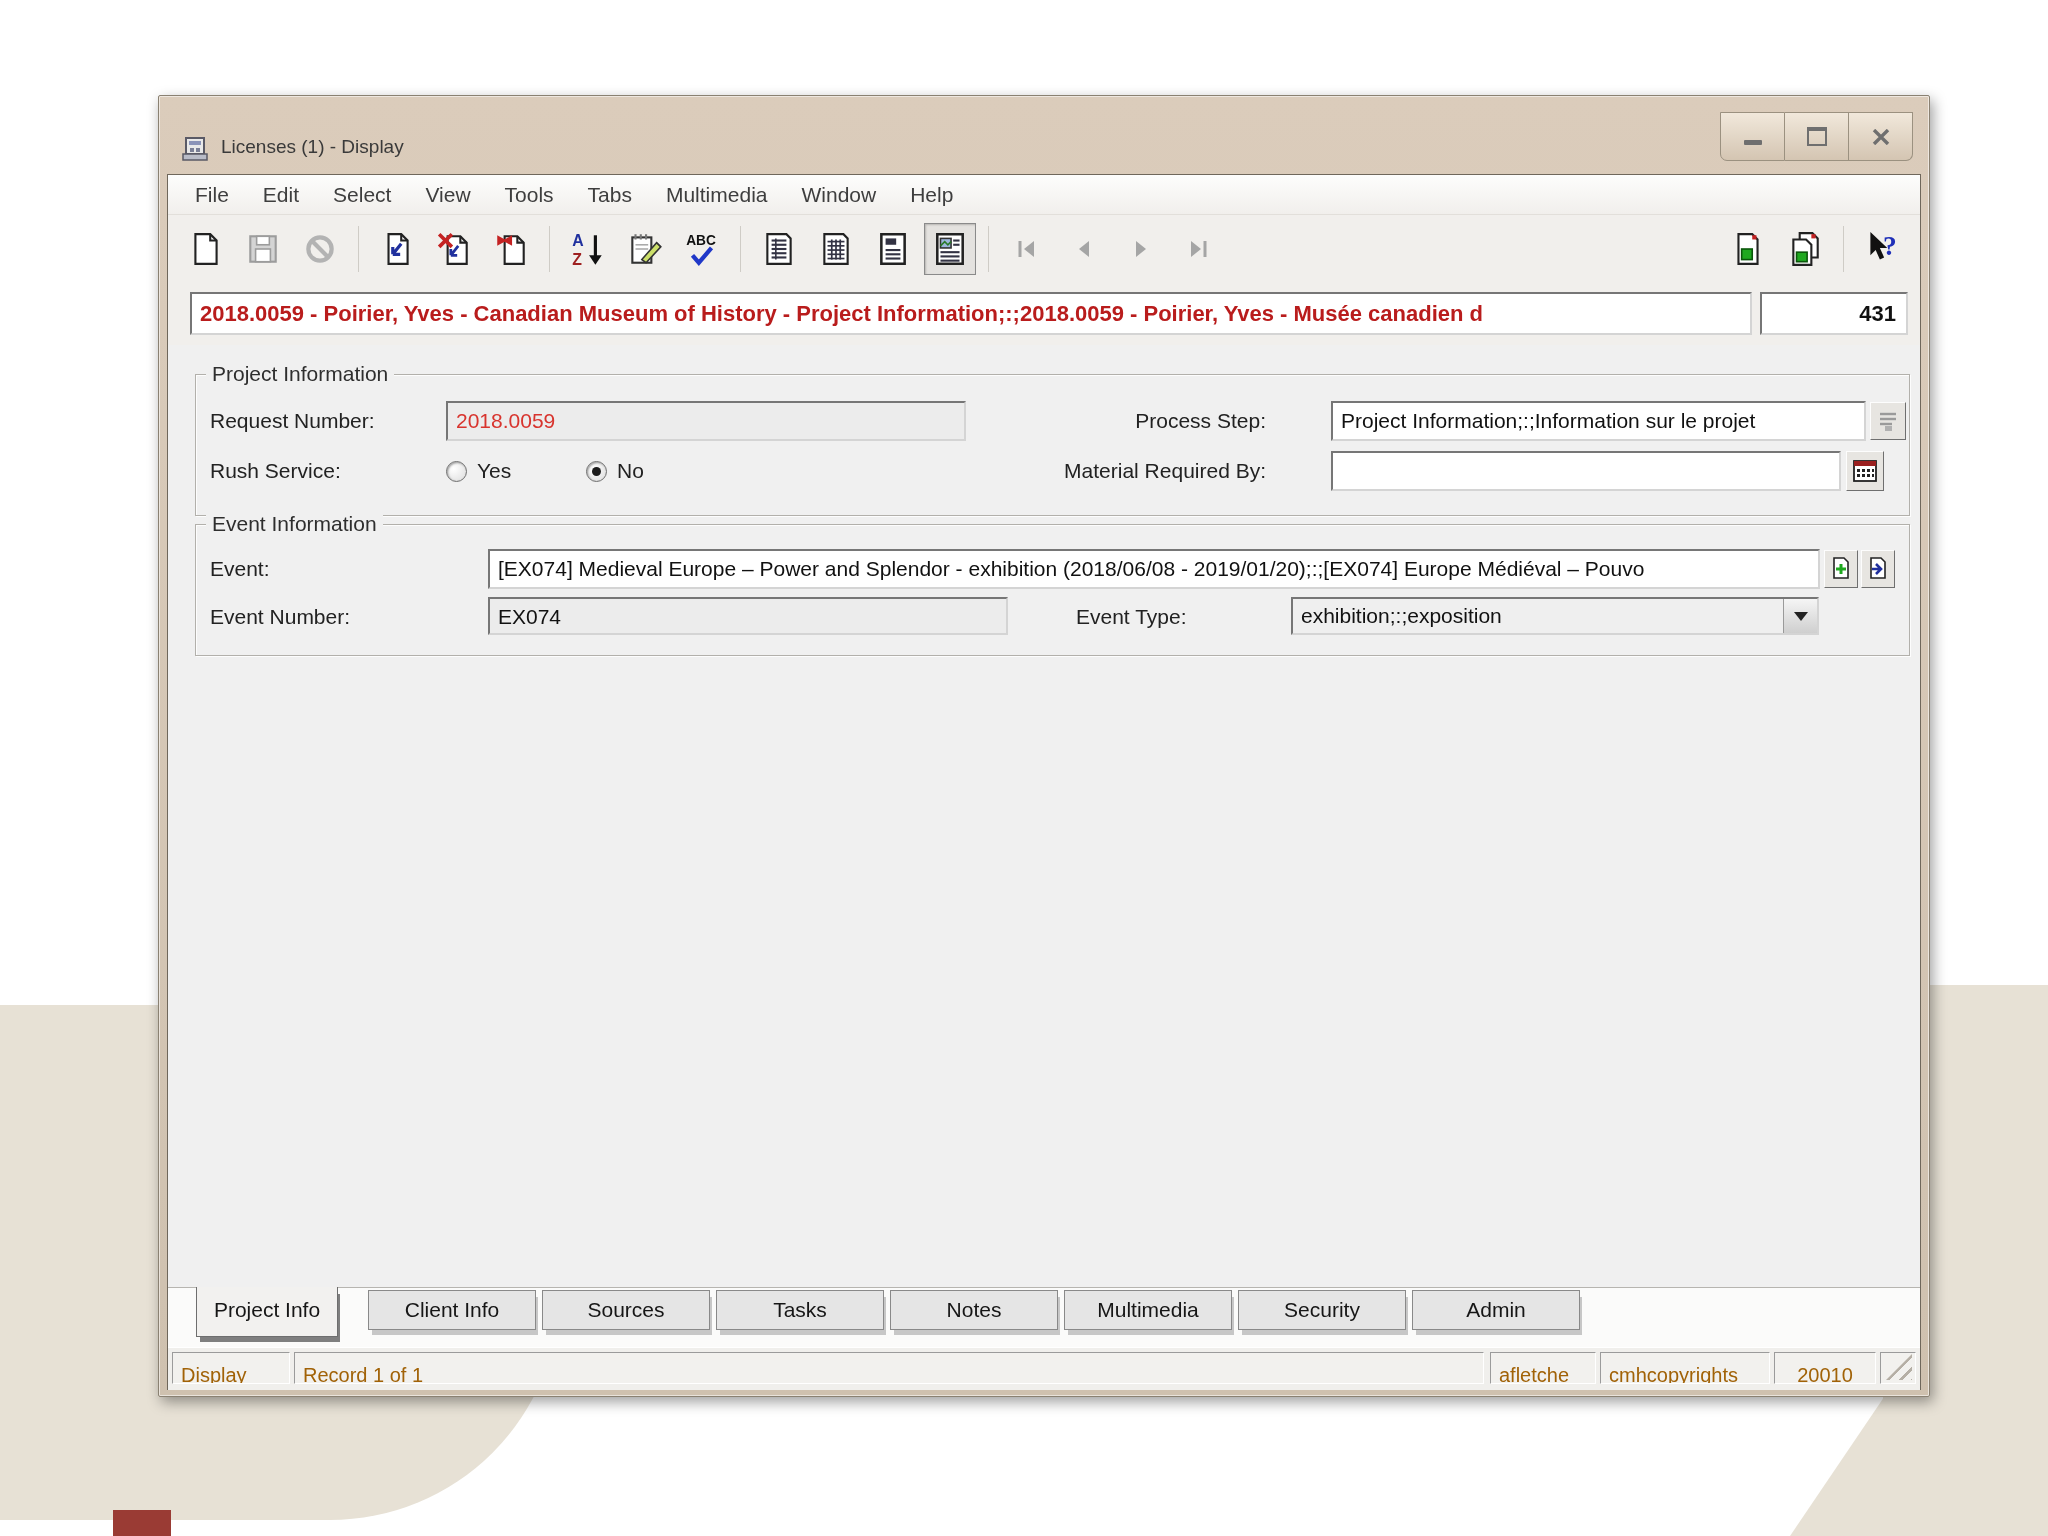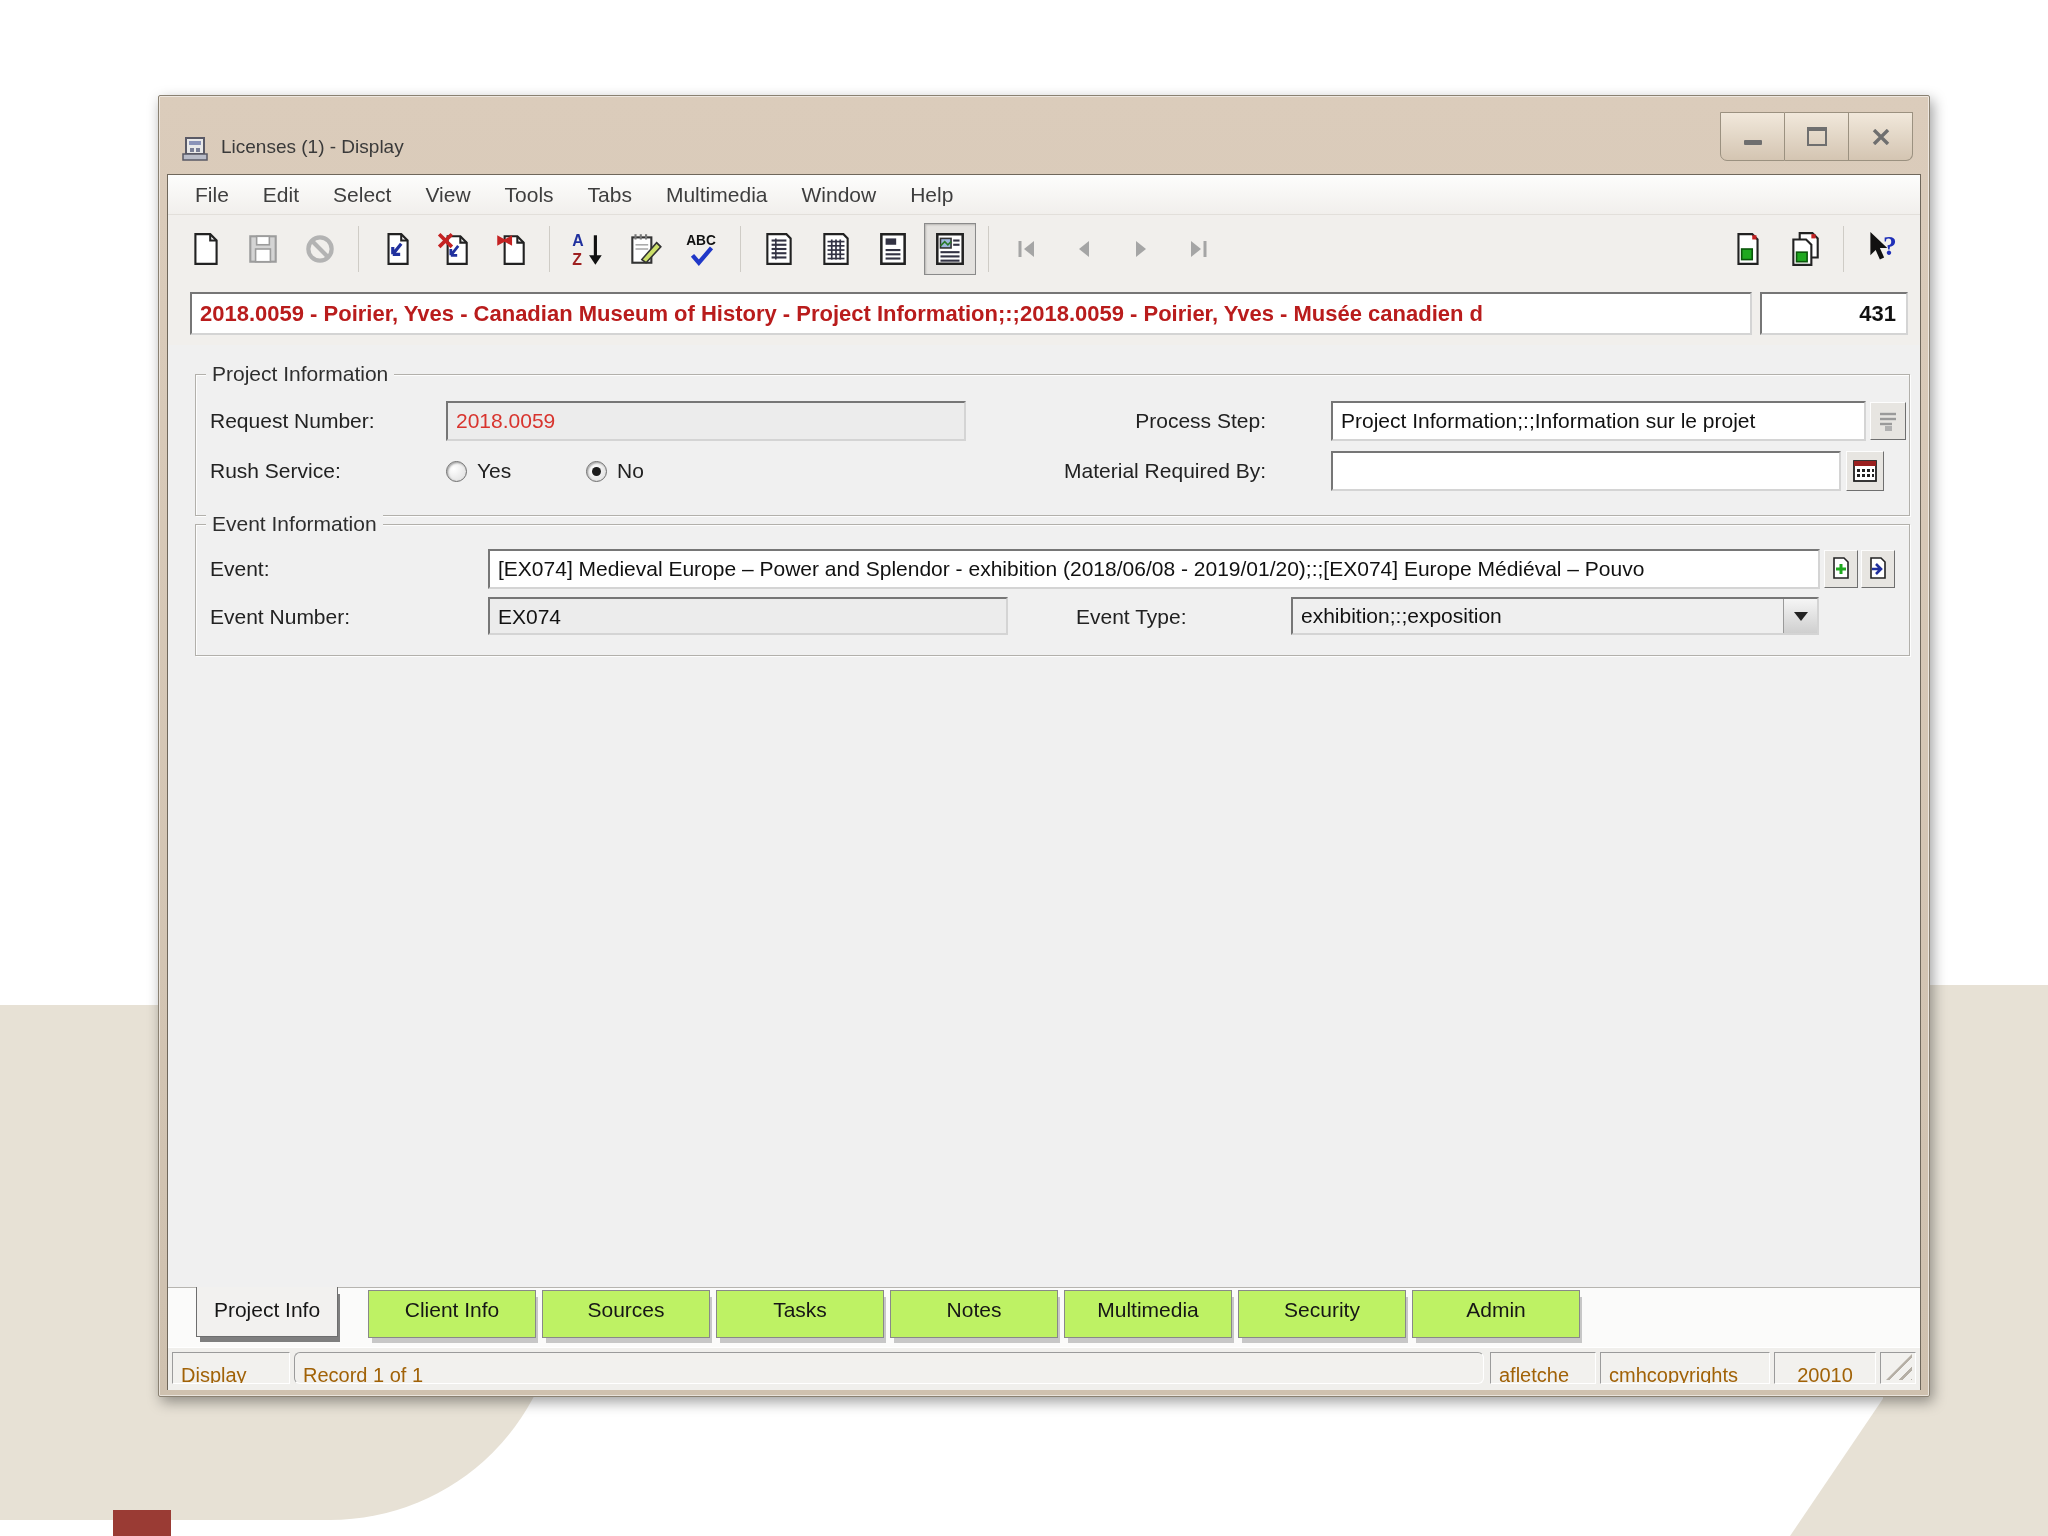--- a/index.html
+++ b/index.html
@@ -84,21 +84,21 @@
 
   .tarea{position:absolute;background:#fff;border-style:solid;border-width:2px;
     border-color:#6f6f6f #c9c9c9 #c9c9c9 #6f6f6f;box-sizing:border-box;}
 
   
   .tabstrip{position:absolute;left:0;top:1112px;width:100%;height:60px;background:#fbfbfa;border-top:1px solid #b7b5b0;}
   .tab{position:absolute;box-sizing:border-box;text-align:center;font-size:21px;color:#161616;}
   .tab.active{left:28px;top:-1px;width:142px;height:50px;background:#f2f1ef;
     border:1px solid #6e6e6e;border-top:none;line-height:46px;
     box-shadow:3px 6px 0 -1px #7f7f7f;z-index:2;}
-  .tab.inactive{top:2px;width:168px;height:48px;background:#bef264;
+  .tab.inactive{top:2px;width:168px;height:40px;background:#e5e5e5;
     border:1px solid #898989;line-height:38px;box-shadow:3px 6px 0 -1px #c7c7c7;}
 
   
   .statusbar{position:absolute;left:0;top:1172px;width:100%;height:42px;background:#f0efec;border-top:1px solid #fff;}
   .spanel{position:absolute;top:4px;height:32px;border-style:solid;border-width:1px;
     border-color:#9b9b9b #ffffff #ffffff #9b9b9b;background:#f2f1ee;
     font-size:20px;color:#a16207;line-height:30px;padding:7px 8px;box-sizing:border-box;white-space:nowrap;overflow:hidden;}
   .grip{position:absolute;right:3px;bottom:3px;width:26px;height:26px;
     background:repeating-linear-gradient(135deg,#b5afa5 0 3px,transparent 3px 9px);
     clip-path:polygon(100% 0,100% 100%,0 100%);}
@@ -426,21 +426,21 @@
       <div class="tab inactive" style="left:374px;">Sources</div>
       <div class="tab inactive" style="left:548px;">Tasks</div>
       <div class="tab inactive" style="left:722px;">Notes</div>
       <div class="tab inactive" style="left:896px;">Multimedia</div>
       <div class="tab inactive" style="left:1070px;">Security</div>
       <div class="tab inactive" style="left:1244px;">Admin</div>
     </div>
 
     <div class="statusbar">
       <div class="spanel" style="left:4px;width:118px;">Display</div>
-      <div class="spanel" style="left:126px;width:1190px;border-radius:6px;">Record 1 of 1</div>
+      <div class="spanel" style="left:126px;width:1190px;">Record 1 of 1</div>
       <div class="spanel" style="left:1322px;width:106px;">afletche</div>
       <div class="spanel" style="left:1432px;width:170px;">cmhcopyrights</div>
       <div class="spanel" style="left:1606px;width:102px;text-align:center;">20010</div>
       <div class="spanel" style="left:1712px;width:36px;">
         <div class="grip"></div>
       </div>
     </div>
 
   </div>
 </div>

